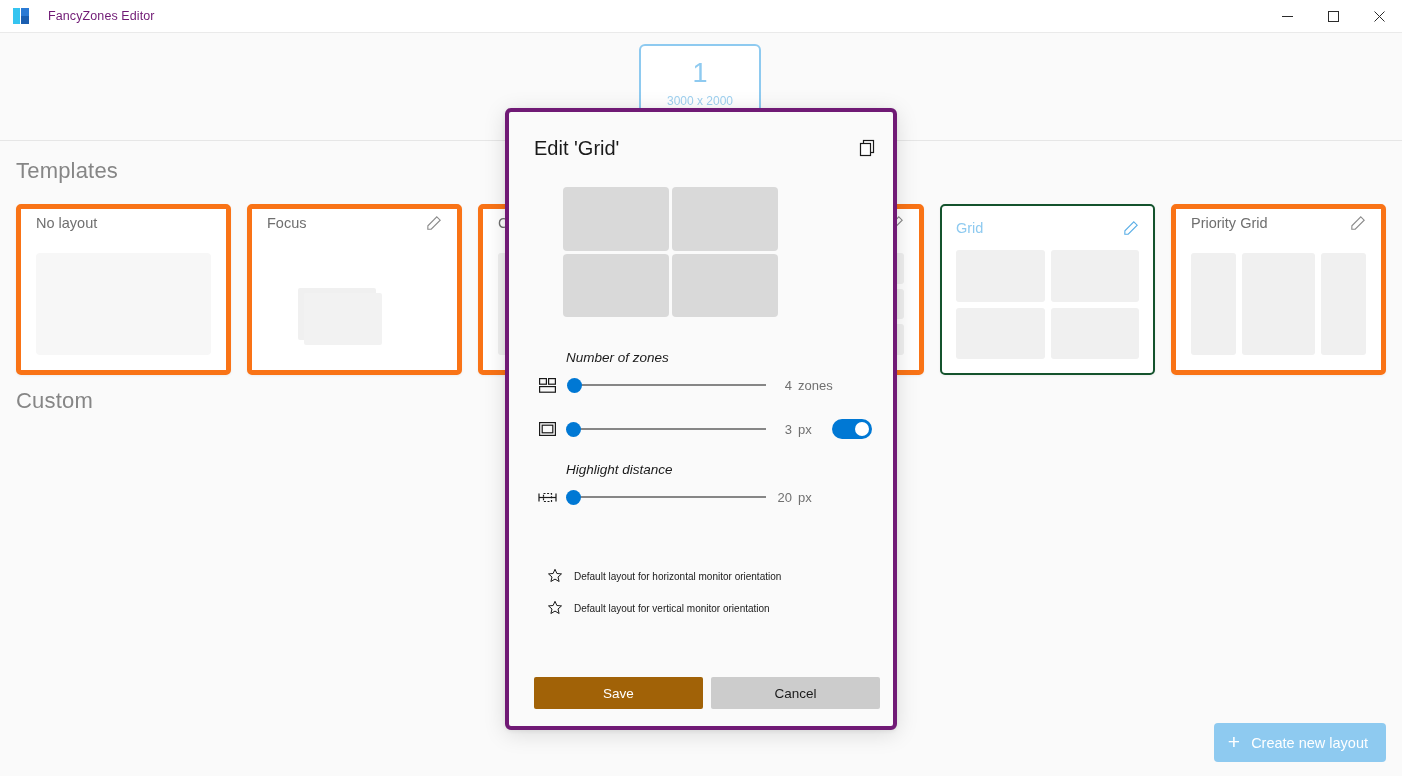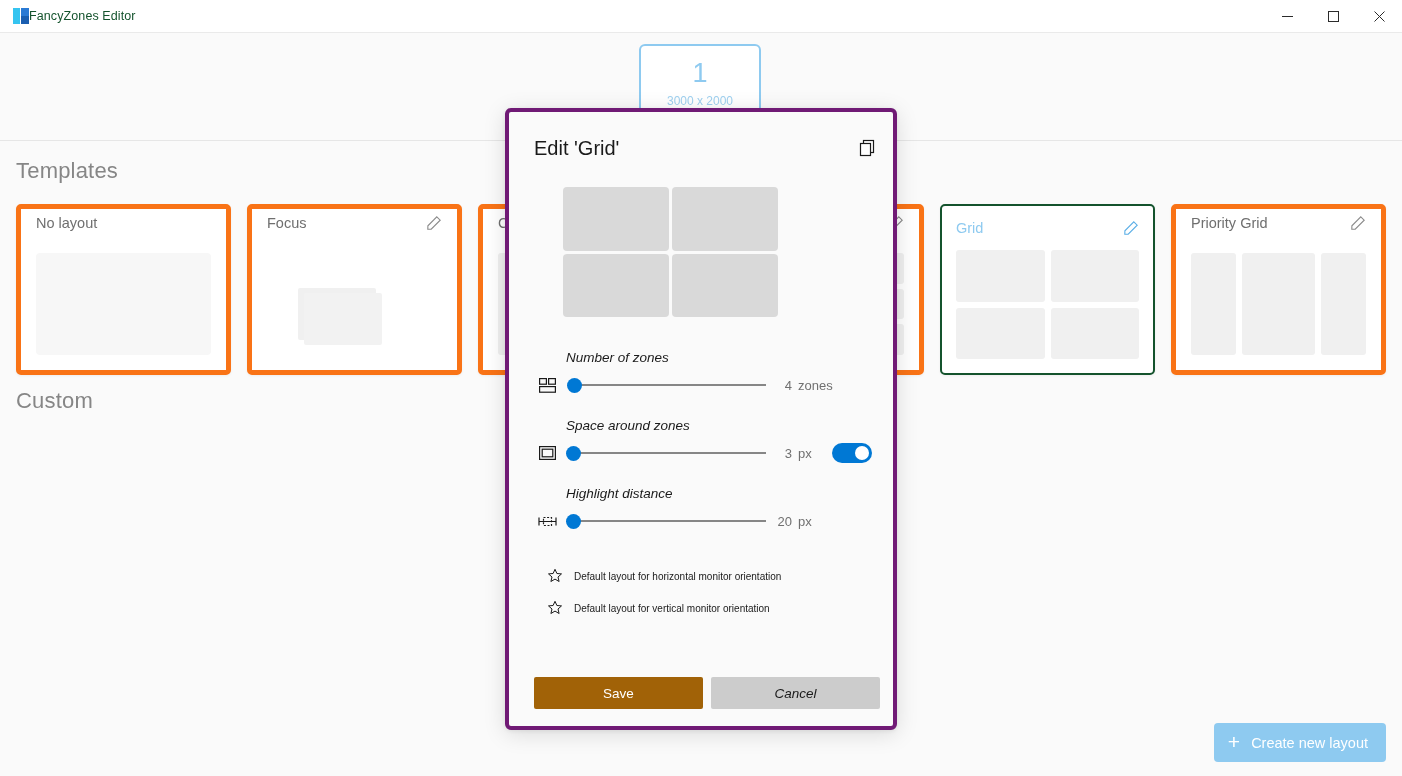--- a/index.html
+++ b/index.html
@@ -45,23 +45,23 @@
     position: absolute; left: 8px; top: 0;
     width: 8px; height: 8px;
     background: #2a7ad4;
   }
   .app-icon .ic-c {
     position: absolute; left: 8px; top: 8px;
     width: 8px; height: 8px;
     background: #1a5eb0;
   }
   .title-text {
-    margin-left: 0;
+    margin-left: 19px;
     font-size: 12.5px;
-    color: #14532d;
+    color: #701a75;
     letter-spacing: 0.1px;
   }
   .win-controls {
     position: absolute;
     right: 0; top: 0;
     height: 33px;
     display: flex;
   }
   .win-btn {
     width: 46px; height: 33px;
@@ -368,21 +368,21 @@
   .btn {
     height: 32px;
     width: 169px;
     border: none;
     border-radius: 2px;
     font-size: 13.5px;
     font-family: "Liberation Sans", sans-serif;
     cursor: pointer;
   }
   .btn-primary { background: #a16207; color: #ffffff; }
-  .btn-secondary { background: #cccccc; color: #1a1a1a; font-style: italic; }
+  .btn-secondary { background: #cccccc; color: #1a1a1a; }
 </style>
 </head>
 <body>
 
 <div id="app">
 
   <div class="titlebar">
     <div class="app-icon">
       <div class="ic-a"></div>
         <div class="ic-b"></div>
@@ -550,21 +550,20 @@
           <span class="track-wrap">
             <span class="track"></span>
             <span class="thumb" style="left:1px"></span>
           </span>
           <span class="slider-value">4</span>
           <span class="slider-unit">zones</span>
         </div>
       </div>
 
       <div class="slider-group">
-        <div class="slider-label">Space around zones</div>
         <div class="slider-row">
           <span class="slider-icon">
             <svg width="17" height="14" viewBox="0 0 17 14">
               <rect x="0.6" y="0.6" width="15.8" height="12.8" fill="none" stroke="#1a1a1a" stroke-width="1.2"></rect>
               <rect x="3.2" y="3.2" width="10.6" height="7.6" fill="none" stroke="#1a1a1a" stroke-width="1.2"></rect>
             </svg>
           </span>
           <span class="track-wrap">
             <span class="track"></span>
             <span class="thumb" style="left:0px"></span>

